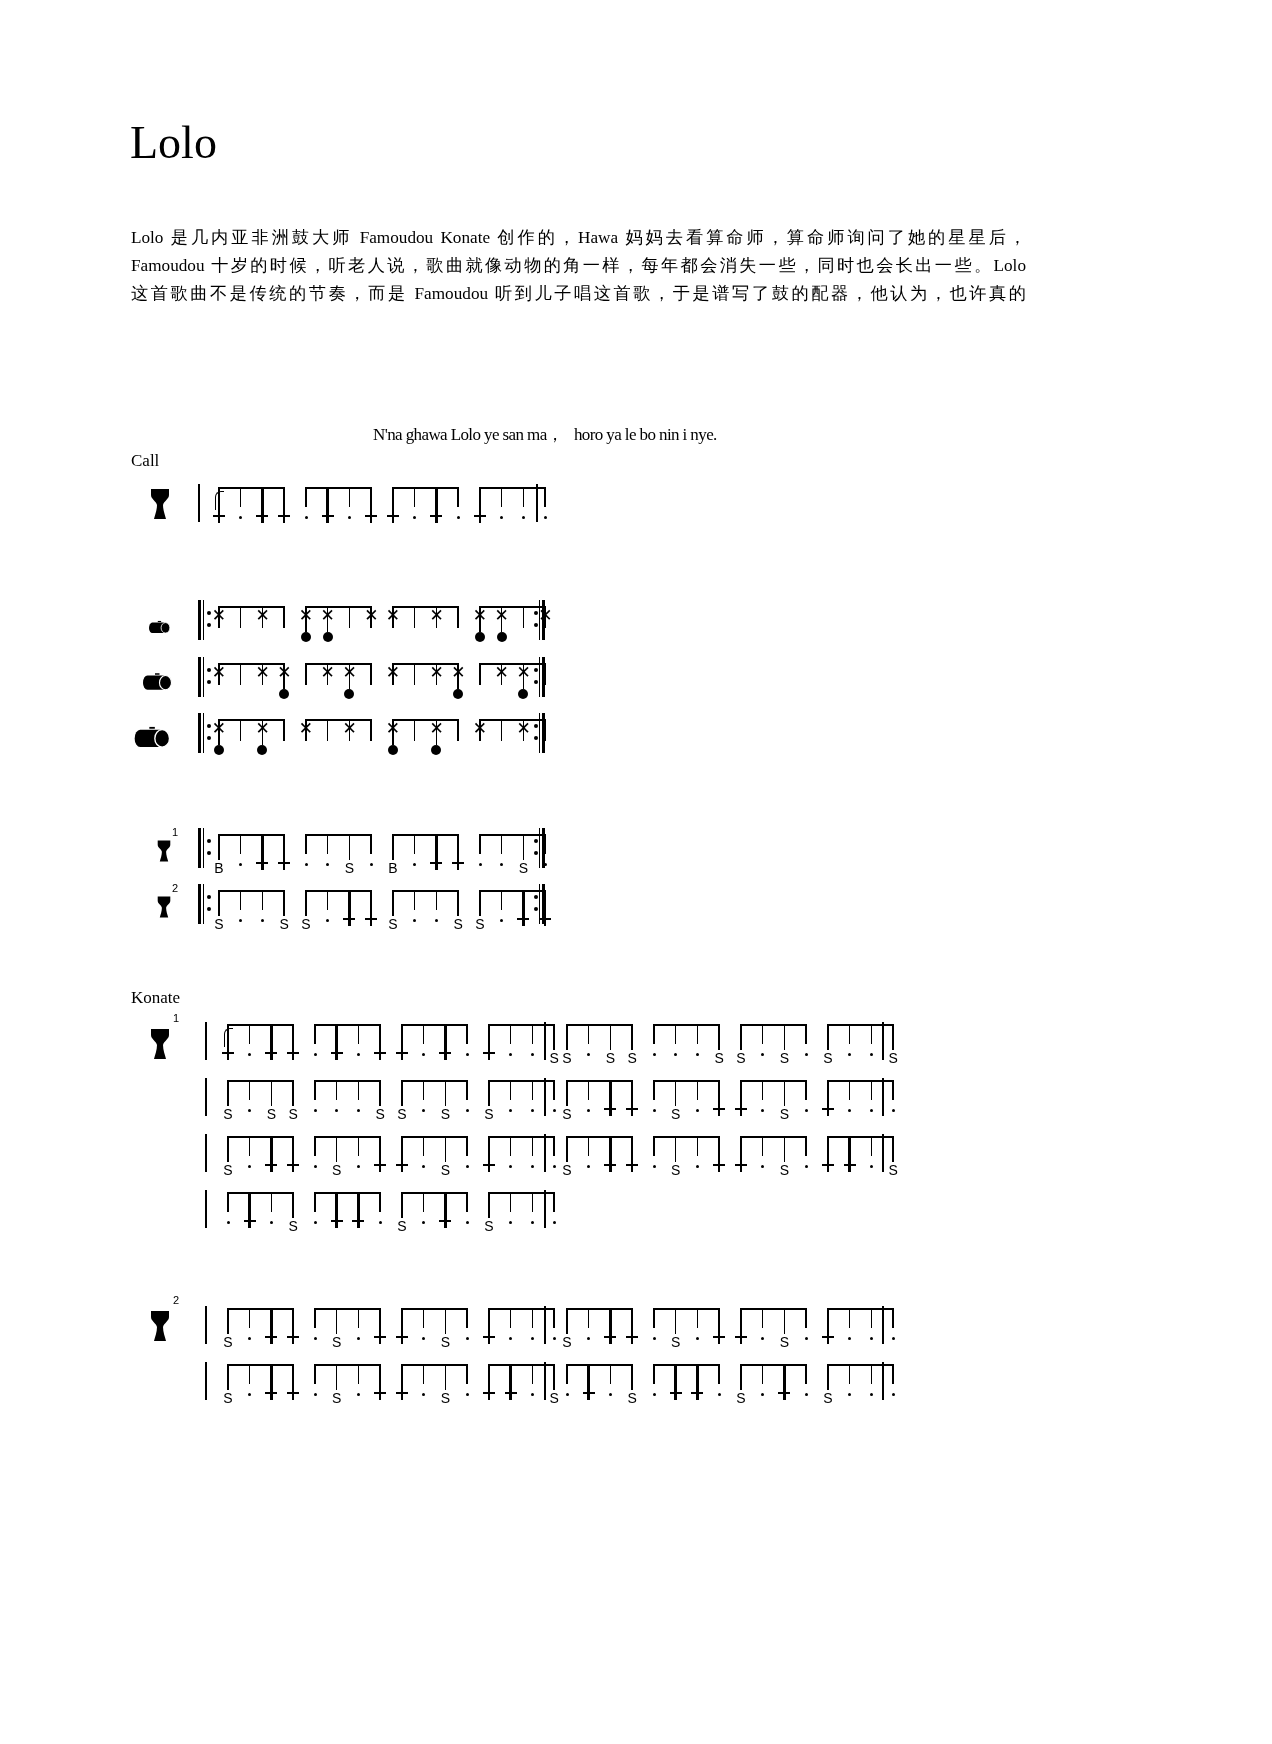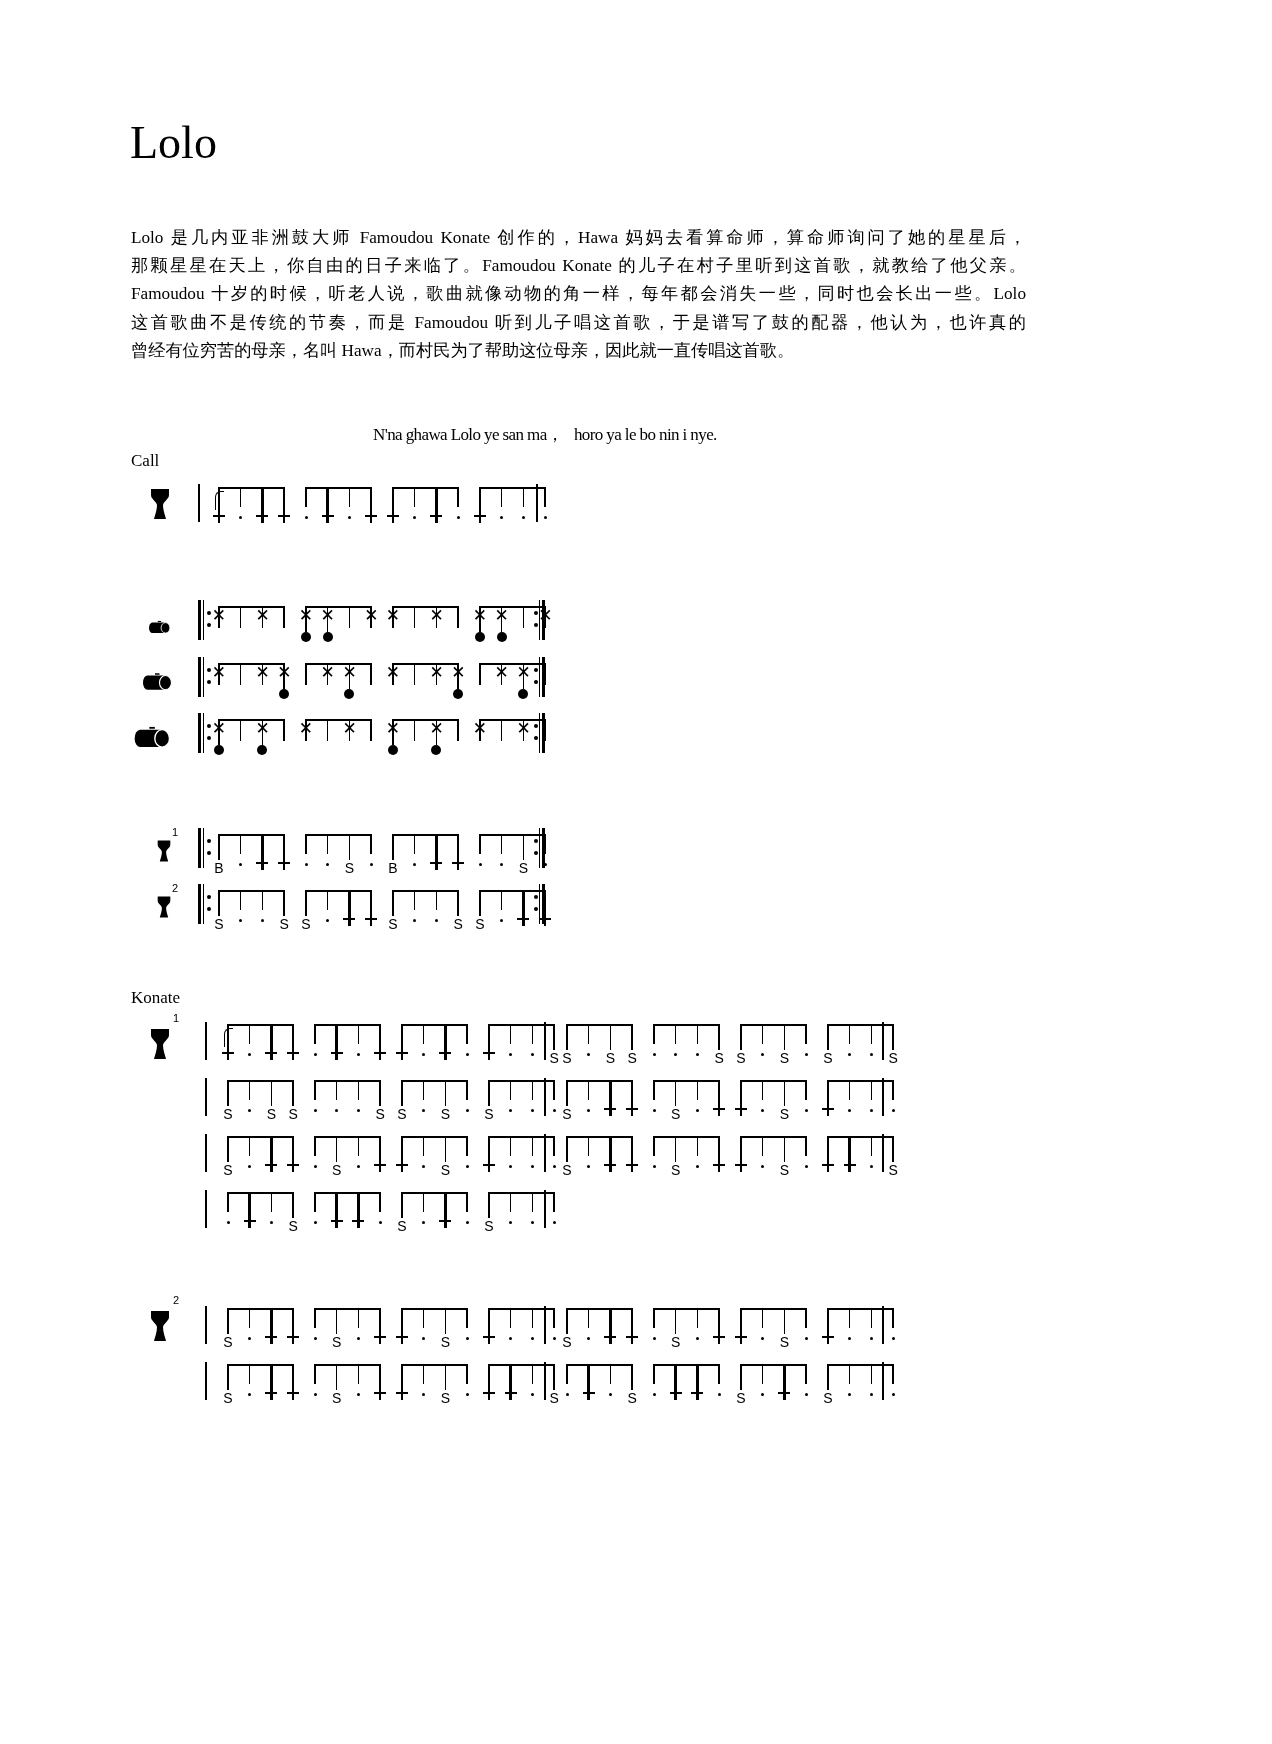--- a/index.html
+++ b/index.html
@@ -24,24 +24,22 @@
   .sup { position: absolute; font-family: "Liberation Sans", "DejaVu Sans", sans-serif; font-size: 11px; }
   .pickup { position: absolute; width: 8px; height: 18px; border-left: 1.5px solid #000; border-top: 1.5px solid #000; border-top-left-radius: 6px; }
 </style>
 </head>
 <body>
 
 <div id="title" class="abs">Lolo</div>
 
 <div id="intro" class="abs">
   <span class="ln">Lolo 是几内亚非洲鼓大师 Famoudou Konate 创作的，Hawa 妈妈去看算命师，算命师询问了她的星星后，</span>
-  <span class="ln">那颗星星在天上，你自由的日子来临了。Famoudou Konate 的儿子在村子里听到这首歌，就教给了他父亲。</span>
   <span class="ln">Famoudou 十岁的时候，听老人说，歌曲就像动物的角一样，每年都会消失一些，同时也会长出一些。Lolo</span>
   <span class="ln">这首歌曲不是传统的节奏，而是 Famoudou 听到儿子唱这首歌，于是谱写了鼓的配器，他认为，也许真的</span>
-  <span class="ln last">曾经有位穷苦的母亲，名叫 Hawa，而村民为了帮助这位母亲，因此就一直传唱这首歌。</span>
 </div>
 
 <div id="lyrics" class="abs">N'na ghawa Lolo ye san ma，   horo ya le bo nin i nye.</div>
 
 <div class="abs section-label" style="left:131px; top:451px;">Call</div>
 <div class="abs section-label" style="left:131px; top:988px;">Konate</div>
 
 <div id="score">
     <svg width="20" height="32" viewBox="0 0 20 32" style="position: absolute; left: 150px; top: 488px;">
       <path d="M1 1 H19 V7 C19 11 14 13 13 17 C13 22 15 27 16 31 H4 C5 27 7 22 7 17 C6 13 1 11 1 7 Z" fill="#000"></path>

